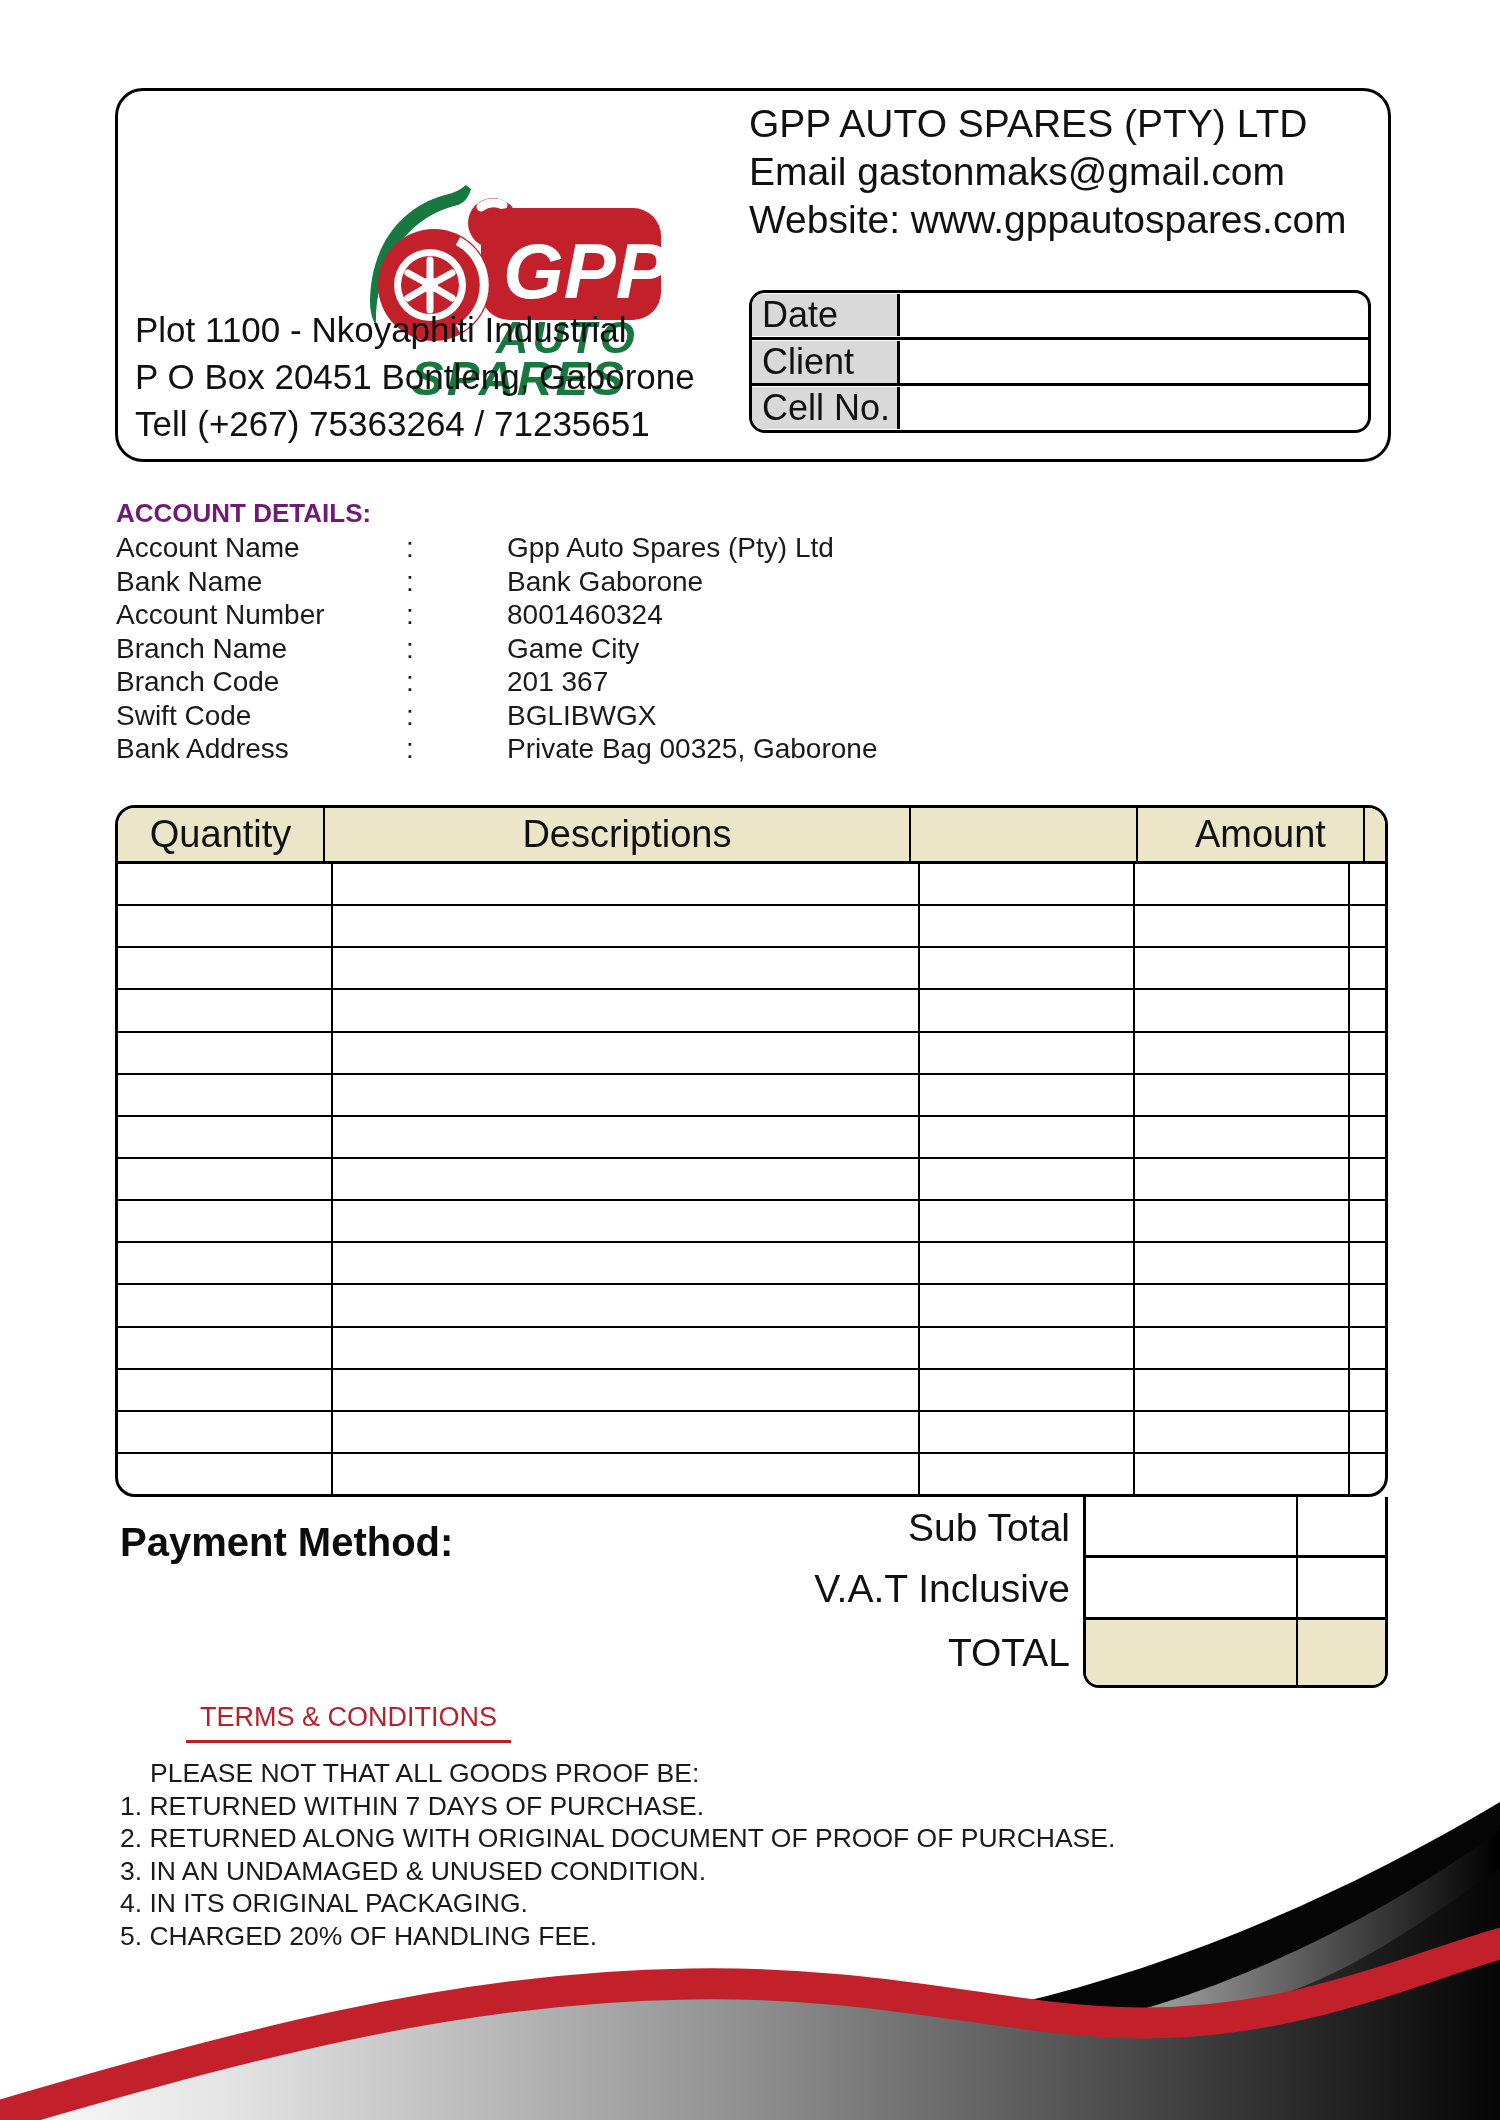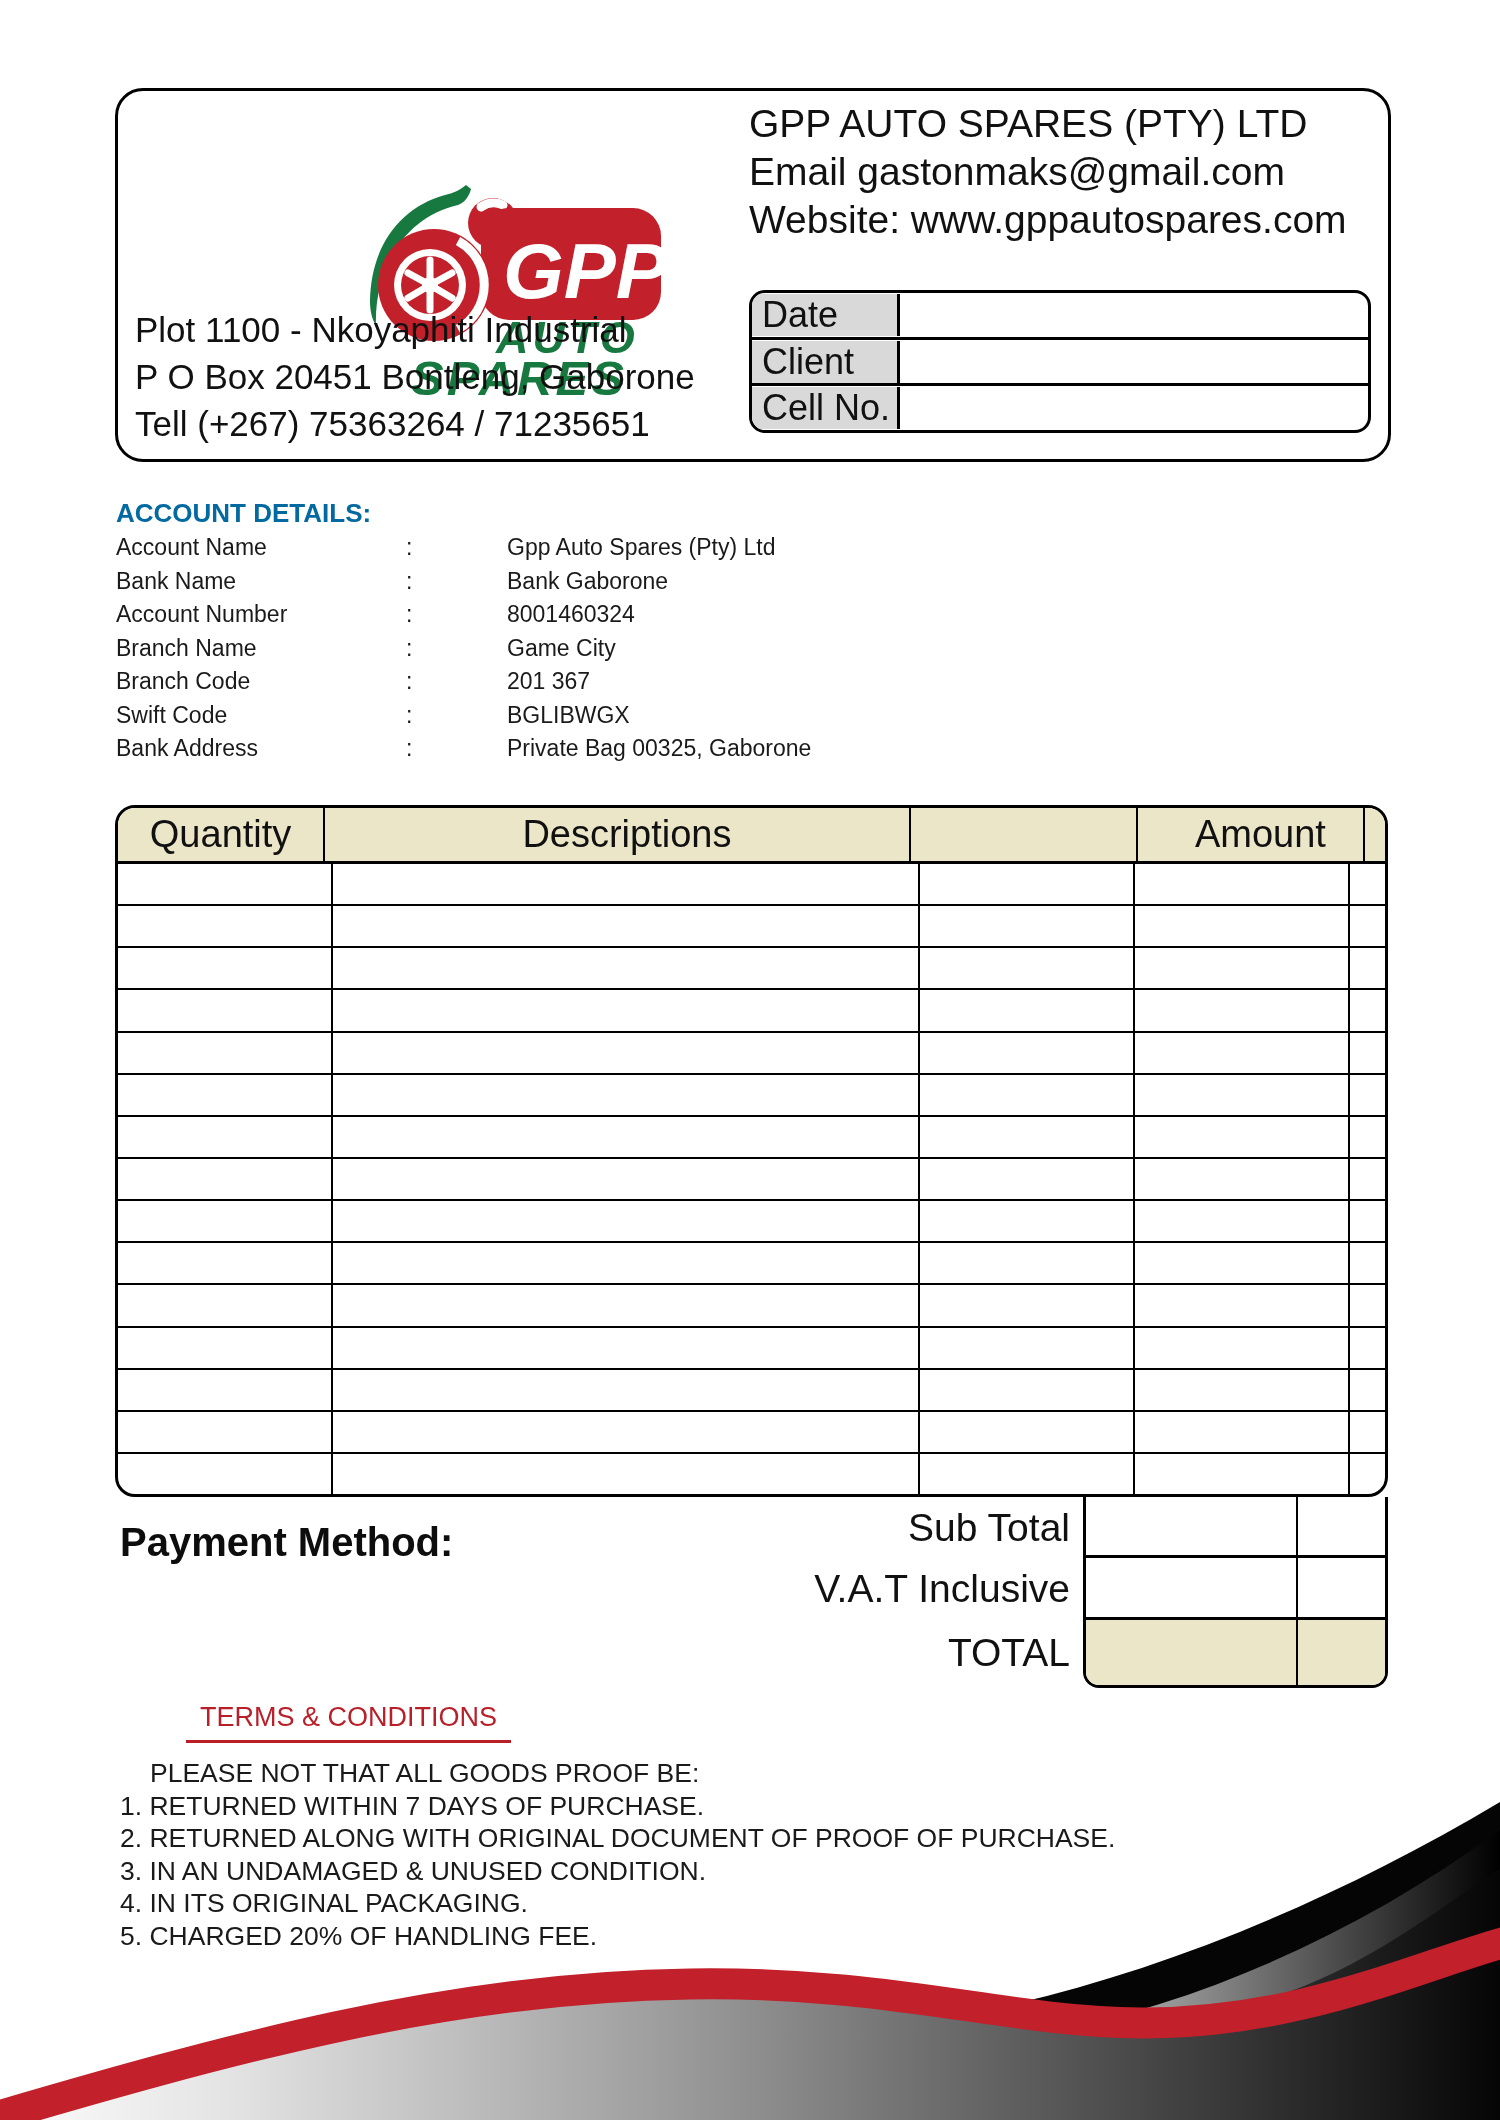--- a/index.html
+++ b/index.html
@@ -22,22 +22,22 @@
     display:flex;flex-direction:column;background:#fff;
   }
   .meta-row{flex:1;display:flex;border-bottom:3px solid #000;align-items:center;}
   .meta-row:last-child{border-bottom:none;}
   .meta-label{
     width:148px;background:#d9d9d9;border-right:3px solid #000;box-sizing:border-box;
     font-size:36px;display:flex;align-items:center;padding-left:10px;color:#111;
   }
   .meta-value{flex:1;background:#fff;}
   
-  .acct-heading{position:absolute;left:116px;top:498px;font-size:26px;font-weight:700;color:#0369a1;}
-  .acct-rows{position:absolute;left:116px;top:531px;font-size:23px;line-height:33.5px;color:#1a1a1a;}
+  .acct-heading{position:absolute;left:116px;top:498px;font-size:26px;font-weight:700;color:#701a75;}
+  .acct-rows{position:absolute;left:116px;top:531px;font-size:28px;line-height:33.5px;color:#1a1a1a;}
   .acct-row{display:grid;grid-template-columns:290px 101px 1fr;white-space:nowrap;}
   
   .items-table{
     position:absolute;left:115px;top:805px;width:1273px;height:692px;
     border:3px solid #000;border-radius:20px;overflow:hidden;box-sizing:border-box;
     display:flex;flex-direction:column;background:#fff;
   }
   .items-header{display:flex;height:53px;background:#ece6c9;border-bottom:3px solid #000;flex:none;gap:20px;}
   .items-header .cell{font-size:38px;display:flex;align-items:center;justify-content:center;color:#111;}
   .items-body{flex:1;display:flex;flex-direction:column;}

